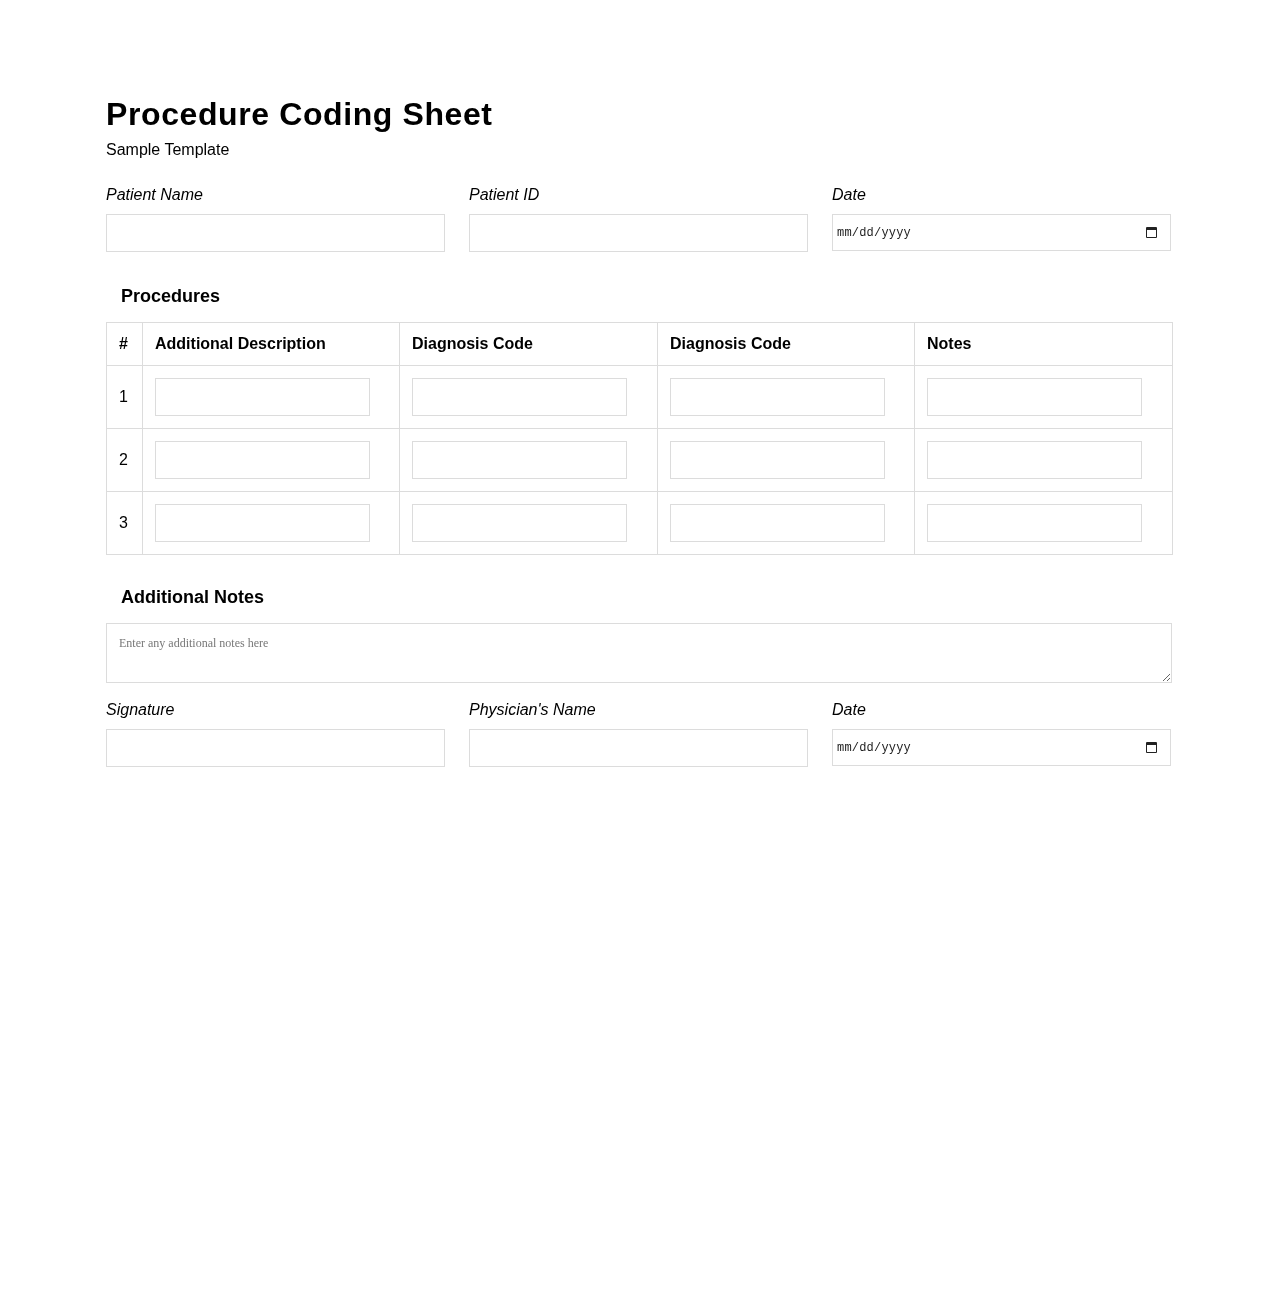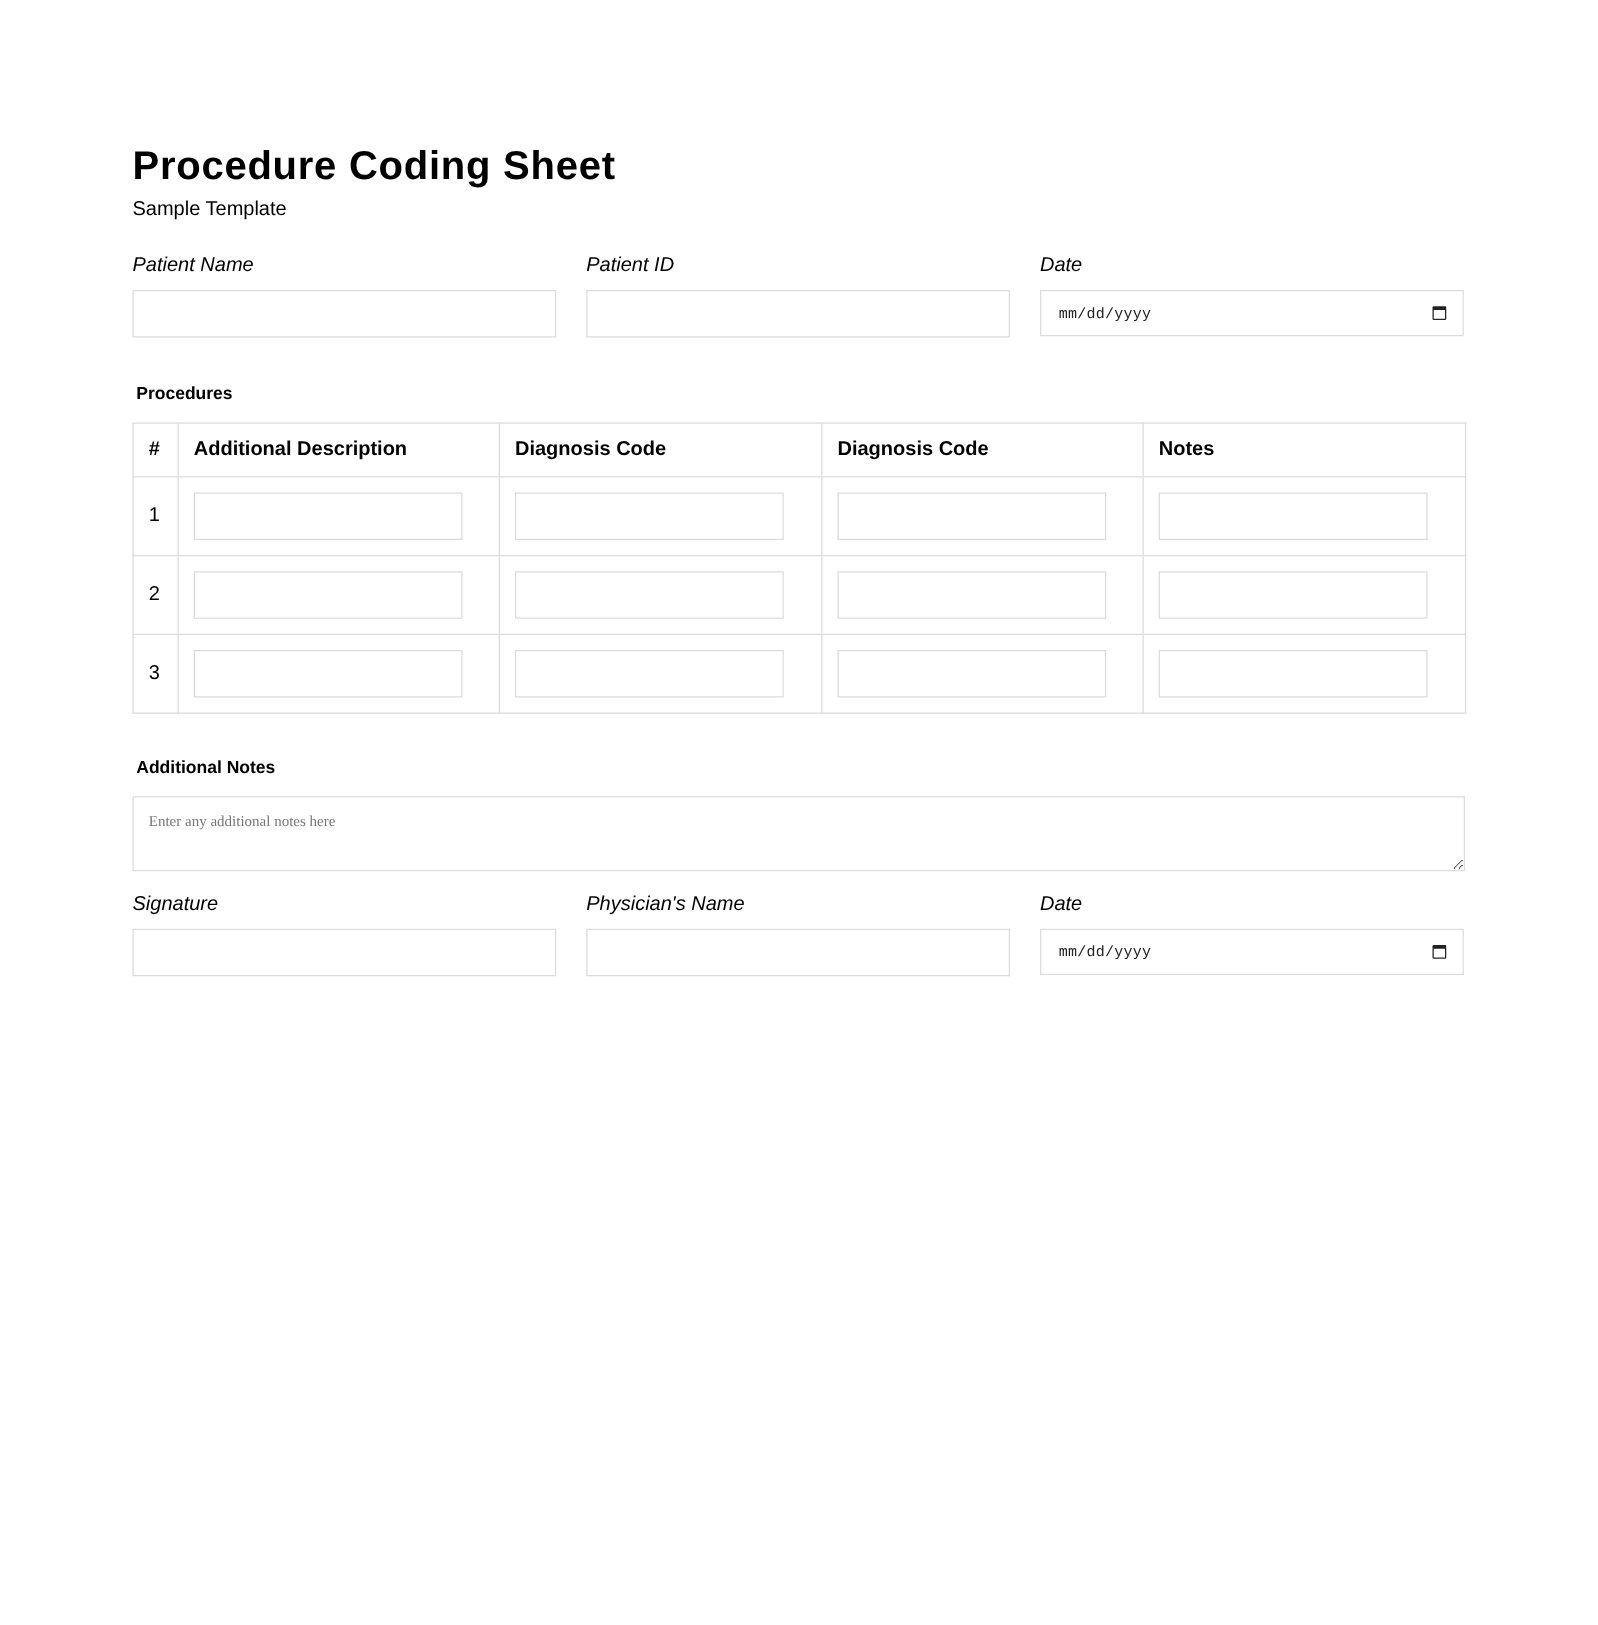--- a/index.html
+++ b/index.html
@@ -3,42 +3,42 @@
 <meta charset="utf-8">
 <style>
   * { box-sizing: border-box; }
   html, body { margin: 0; padding: 0; background: #ffffff; }
   body {
     width: 1278px; height: 1300px;
     font-family: "Liberation Sans", sans-serif;
     color: #000;
     position: relative;
   }
-  .page { position: absolute; left: 106px; top: 110px; width: 1066px; }
+  .page { position: absolute; left: 106px; top: 92px; width: 1066px; }
   h1 {
     margin: 0; font-size: 32px; font-weight: bold; letter-spacing: 0.6px;
     line-height: 44px; height: 44px;
   }
   .subtitle { font-size: 16px; margin-top: 3px; line-height: 22px; height: 22px; }
   .row3 { display: flex; gap: 24px; }
   .row3 .field { width: 339px; }
   .field label { display: block; font-size: 16px; line-height: 20px; margin-bottom: 9px; font-style: italic; }
   .txt {
     display: block; width: 100%; height: 38px;
     border: 1px solid #dcdcdc; background: #fff; padding: 0 10px;
     font-family: "Liberation Sans", sans-serif; font-size: 14px; outline: none;
   }
   .date {
     position: relative; width: 100%; height: 37px;
     border: 1px solid #dcdcdc; background: #fff;
-    display: flex; align-items: center; padding: 0 14px;
+    display: flex; align-items: center; padding: 0 4px;
   }
   .date .ph { font-family: "Liberation Mono", monospace; font-size: 12px; color: #222; letter-spacing: 0.2px; }
   .date .cal { position: absolute; right: 13px; top: 12px; width: 11px; height: 11px; border: 1.5px solid #222; border-top-width: 3px; border-radius: 1px; }
-  .sec-title { font-size: 14px; font-weight: bold; line-height: 22px; margin: 3px; }
+  .sec-title { font-size: 18px; font-weight: bold; line-height: 22px; margin: 15px; }
   table { border-collapse: collapse; width: 1066px; table-layout: fixed; }
   th, td { border: 1px solid #dcdcdc; text-align: left; vertical-align: middle; }
   th { font-size: 16px; font-weight: bold; height: 43px; padding: 0 12px; }
   td { height: 63px; padding: 0 12px; font-size: 16px; }
   td .txt { width: 215px; height: 38px; }
   textarea {
     display: block; width: 1066px; height: 60px; resize: vertical;
     border: 1px solid #dcdcdc; padding: 12px 12px;
     font-family: "Liberation Mono", monospace; font-size: 12px; color: #333;
     outline: none;

